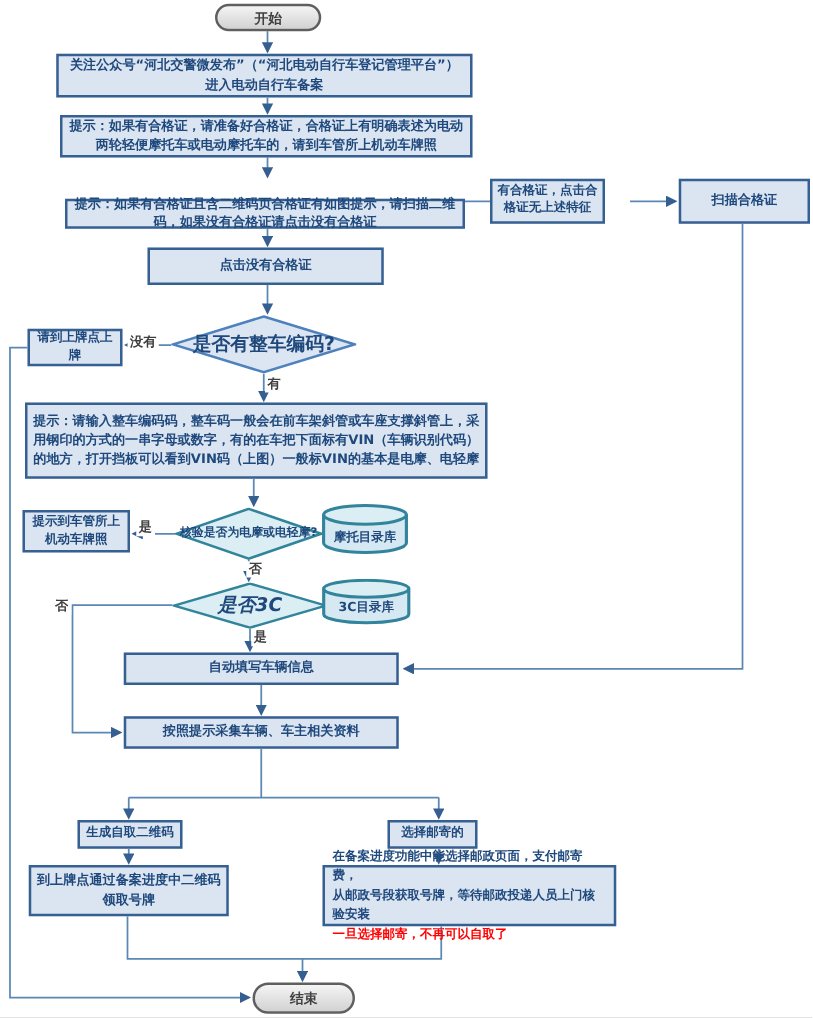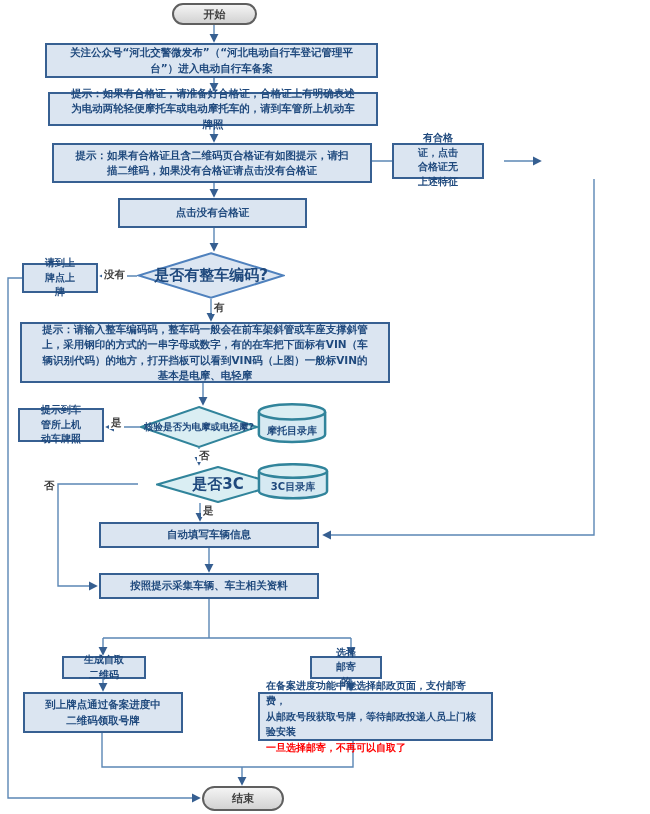--- a/index.html
+++ b/index.html
@@ -5,21 +5,21 @@
   html,body{margin:0;padding:0;background:#ffffff;}
   #canvas{
     position:relative;width:650px;height:814px;background:#ffffff;
     font-family:"DejaVu Sans","Liberation Sans",sans-serif;overflow:hidden;
     border-bottom:2px solid #c8c8c8;
   }
   #wires{position:absolute;left:0;top:0;width:650px;height:814px;z-index:0;}
   .node{position:absolute;box-sizing:border-box;z-index:2;display:flex;align-items:center;justify-content:center;text-align:center;}
   .box{
     background:#dbe5f1;border:2px solid #376092;color:#1f497d;
-    font-weight:bold;font-size:10.5px;line-height:1.45;padding:1px 20px;
+    font-weight:bold;font-size:10.5px;line-height:1.45;padding:1px 4px;
   }
   .terminal{
     background:linear-gradient(#f4f4f4,#d2d2d2);border:2.5px solid #5f5f5f;
     border-radius:13px;color:#404040;font-weight:bold;font-size:11px;
   }
   .shape-wrap{position:absolute;z-index:2;}
   .shape-wrap svg{position:absolute;left:0;top:0;width:100%;height:100%;}
   .shape-label{
     position:absolute;left:0;top:0;width:100%;height:100%;
     display:flex;align-items:center;justify-content:center;text-align:center;
@@ -70,22 +70,23 @@
       <path d="M102 733 V767 H353 V741"></path>
       <path d="M242 767 V784" marker-end="url(#arrow)"></path>
     </g>
   </svg>
 
   <div class="node terminal" style="left:172px;top:3px;width:85px;height:22px;">开始</div>
   <div class="node terminal" style="left:202px;top:786px;width:82px;height:25px;">结束</div>
 
   <div class="node box" style="left:45px;top:43px;width:333px;height:35px;">关注公众号“河北交警微发布”（“河北电动自行车登记管理平台”）进入电动自行车备案</div>
   <div class="node box" style="left:48px;top:92px;width:330px;height:34px;">提示：如果有合格证，请准备好合格证，合格证上有明确表述为电动两轮轻便摩托车或电动摩托车的，请到车管所上机动车牌照</div>
-  <div class="node box" style="left:52px;top:143px;width:320px;height:40px;">提示：如果有合格证且含二维码页合格证有如图提示，请扫描二维码，如果没有合格证请点击没有合格证</div>
+  <div class="node box" style="left:52px;top:159px;width:320px;height:24px;">提示：如果有合格证且含二维码页合格证有如图提示，请扫描二维码，如果没有合格证请点击没有合格证</div>
   <div class="node box" style="left:392px;top:143px;width:92px;height:36px;font-size:10px;font-family:Liberation Mono, monospace;">有合格证，点击合格证无上述特征</div>
+  <div class="node box" style="left:543px;top:143px;width:105px;height:36px;">扫描合格证</div>
   <div class="node box" style="left:118px;top:198px;width:189px;height:30px;">点击没有合格证</div>
   <div class="node box" style="left:22px;top:263px;width:76px;height:30px;font-size:10px;">请到上牌点上牌</div>
   <div class="node box" style="left:20px;top:322px;width:370px;height:61px;">提示：请输入整车编码码，整车码一般会在前车架斜管或车座支撑斜管上，采用钢印的方式的一串字母或数字，有的在车把下面标有VIN（车辆识别代码）的地方，打开挡板可以看到VIN码（上图）一般标VIN的基本是电摩、电轻摩</div>
   <div class="node box" style="left:18px;top:408px;width:86px;height:34px;font-size:10px;">提示到车管所上机动车牌照</div>
   <div class="node box" style="left:99px;top:522px;width:220px;height:26px;text-align:center;">自动填写车辆信息</div>
   <div class="node box" style="left:99px;top:573px;width:220px;height:26px;">按照提示采集车辆、车主相关资料</div>
   <div class="node box" style="left:62px;top:656px;width:84px;height:23px;font-size:10px;">生成自取二维码</div>
   <div class="node box" style="left:310px;top:656px;width:72px;height:23px;font-size:10px;">选择邮寄的</div>
   <div class="node box" style="left:23px;top:692px;width:160px;height:41px;">到上牌点通过备案进度中二维码领取号牌</div>
   <div class="node box postal" style="left:233px;top:692px;width:235px;height:49px;">
@@ -101,21 +102,21 @@
     <div class="shape-label">是否有整车编码?</div>
   </div>
 
   <div class="shape-wrap" style="left:140px;top:406px;width:118px;height:42px;">
     <svg viewBox="0 0 100 40" preserveAspectRatio="none">
       <polygon points="50,1 99,20 50,39 1,20" fill="#daeef3" stroke="#31849b" stroke-width="2" vector-effect="non-scaling-stroke"></polygon>
     </svg>
     <div class="shape-label" style="font-size:9.5px;">核验是否为电摩或电轻摩?</div>
   </div>
 
-  <div class="shape-wrap" style="left:156px;top:466px;width:124px;height:37px;">
+  <div class="shape-wrap" style="left:138px;top:466px;width:124px;height:37px;font-style:italic;">
     <svg viewBox="0 0 100 40" preserveAspectRatio="none">
       <polygon points="50,1 99,20 50,39 1,20" fill="#daeef3" stroke="#31849b" stroke-width="2" vector-effect="non-scaling-stroke"></polygon>
     </svg>
     <div class="shape-label">是否3C</div>
   </div>
 
   <div class="shape-wrap" style="left:256px;top:403px;width:72px;height:41px;">
     <svg viewBox="0 0 100 60" preserveAspectRatio="none">
       <path d="M4 13 L4 46 A46 11 0 0 0 96 46 L96 13" fill="#d6e9f2" stroke="#31849b" stroke-width="2.5" vector-effect="non-scaling-stroke"></path>
       <ellipse cx="50" cy="13" rx="46" ry="11" fill="#daeef3" stroke="#31849b" stroke-width="2.5" vector-effect="non-scaling-stroke"></ellipse>

